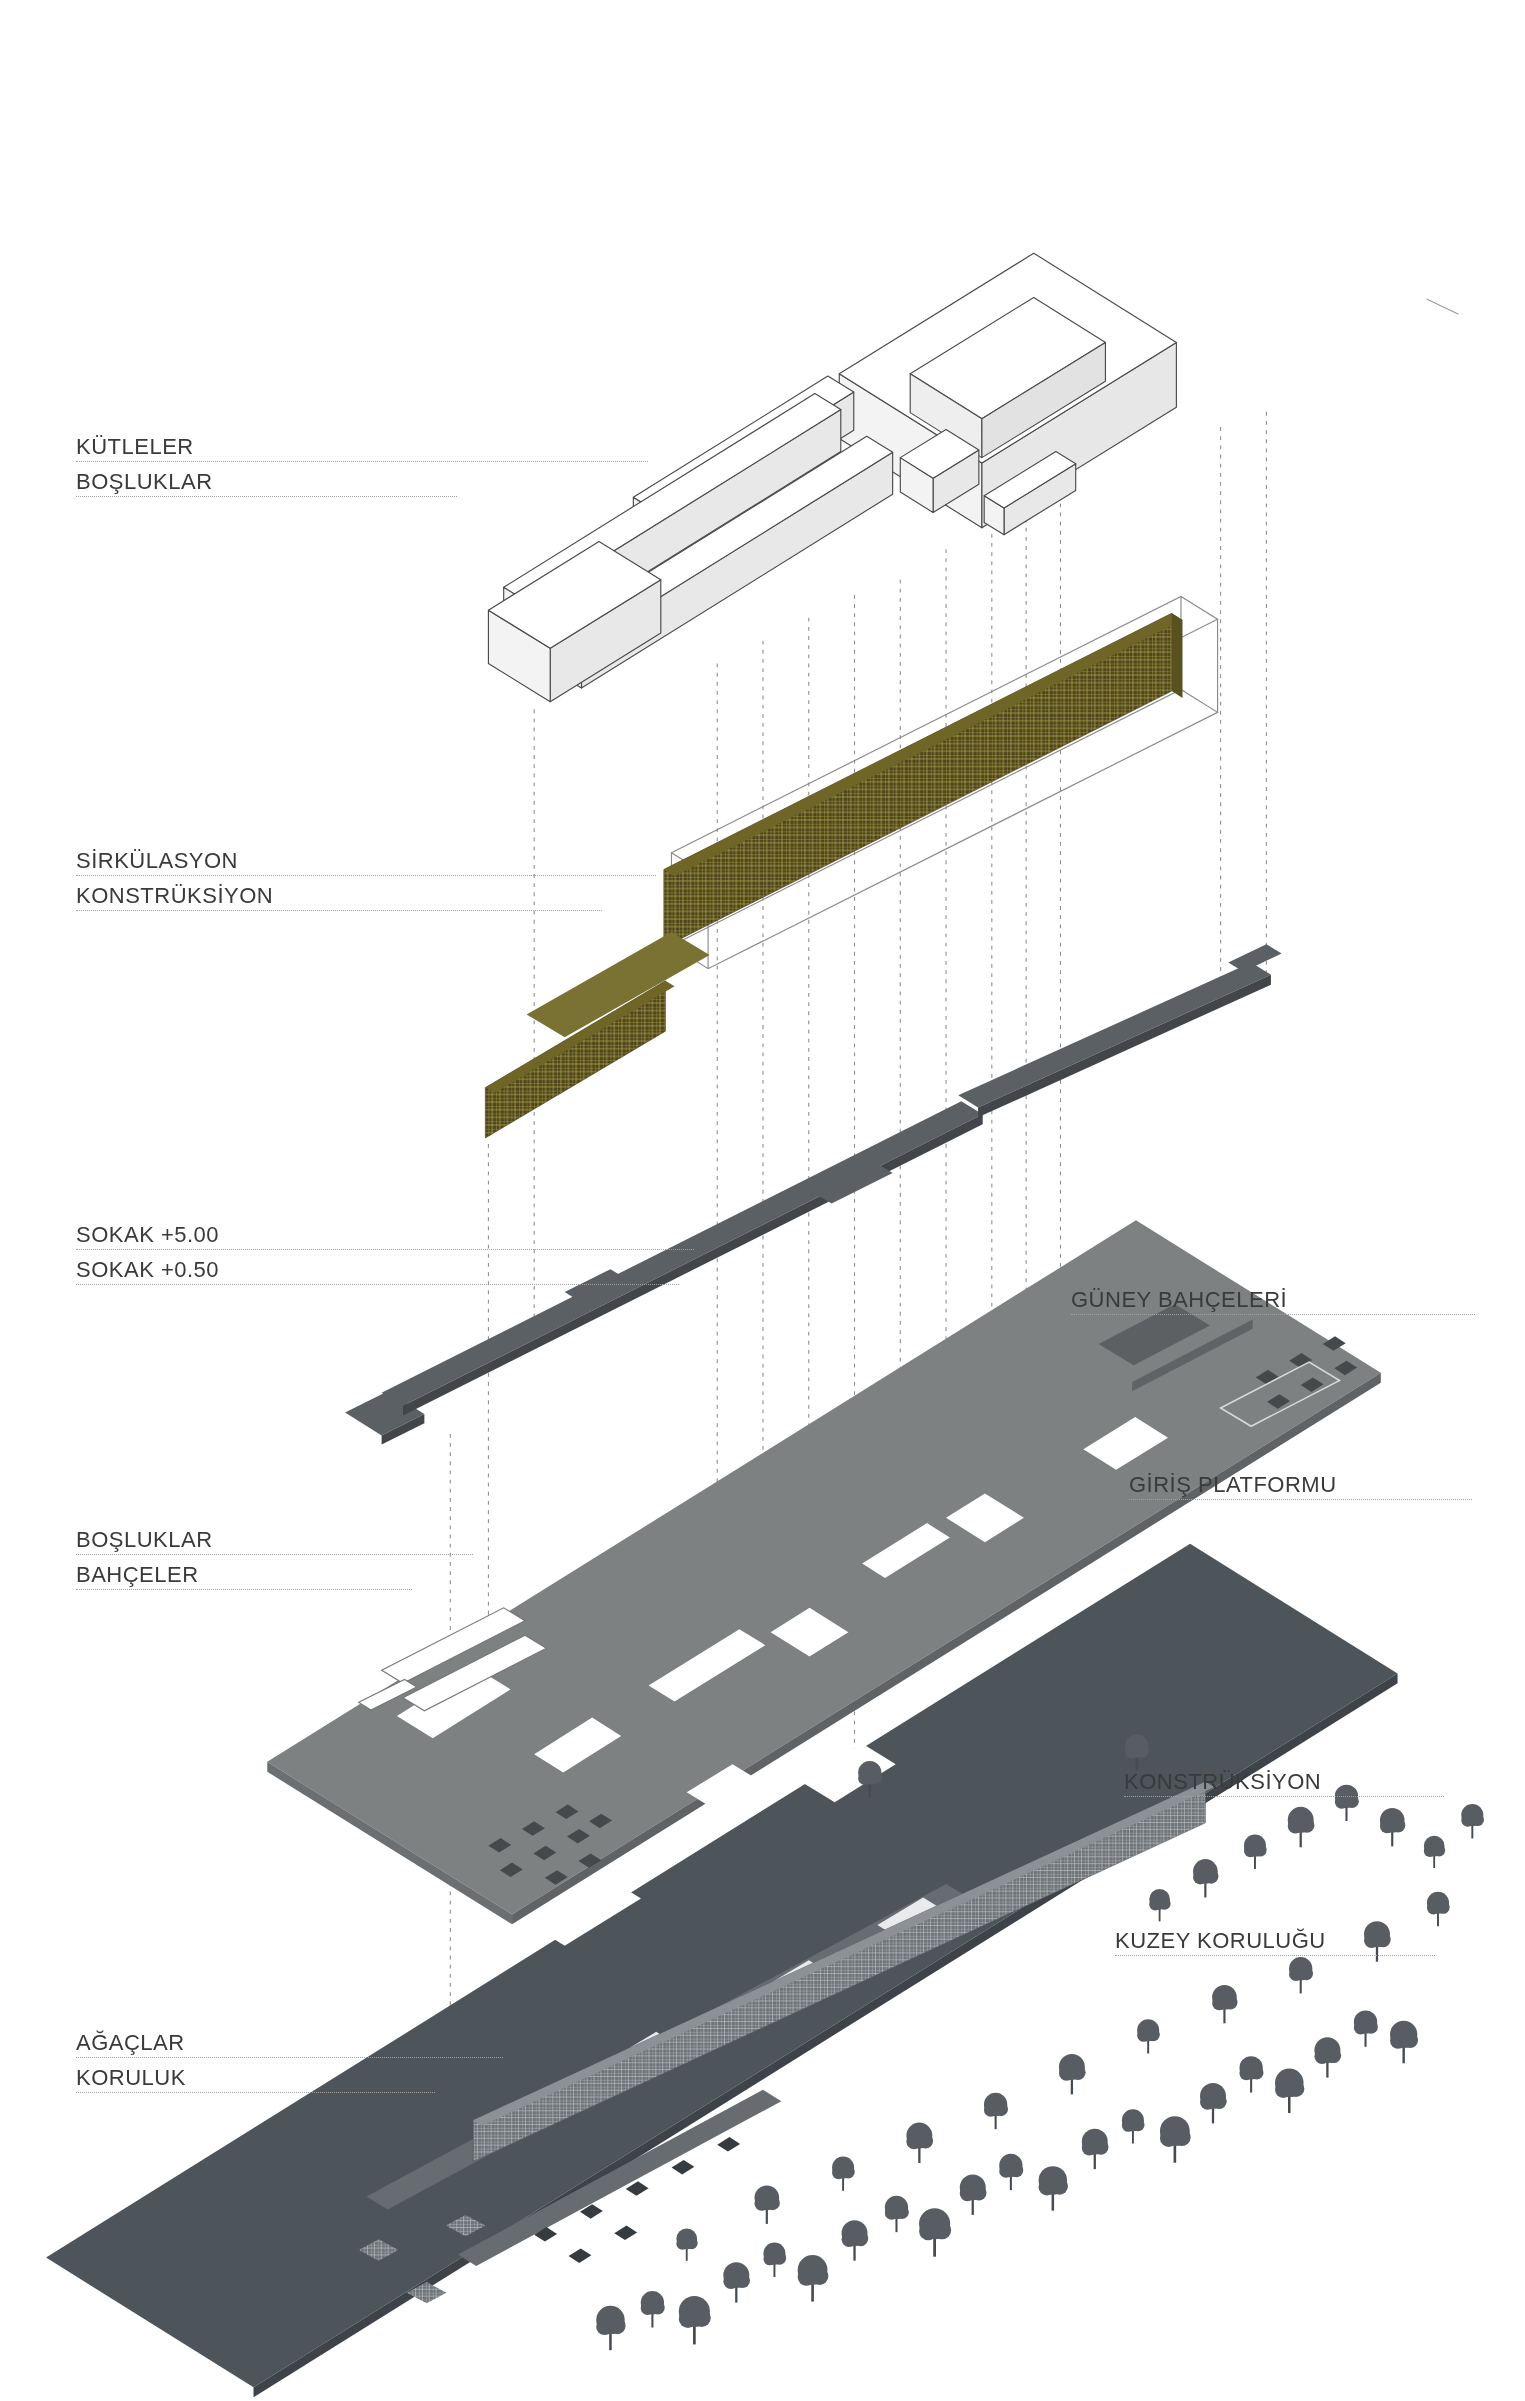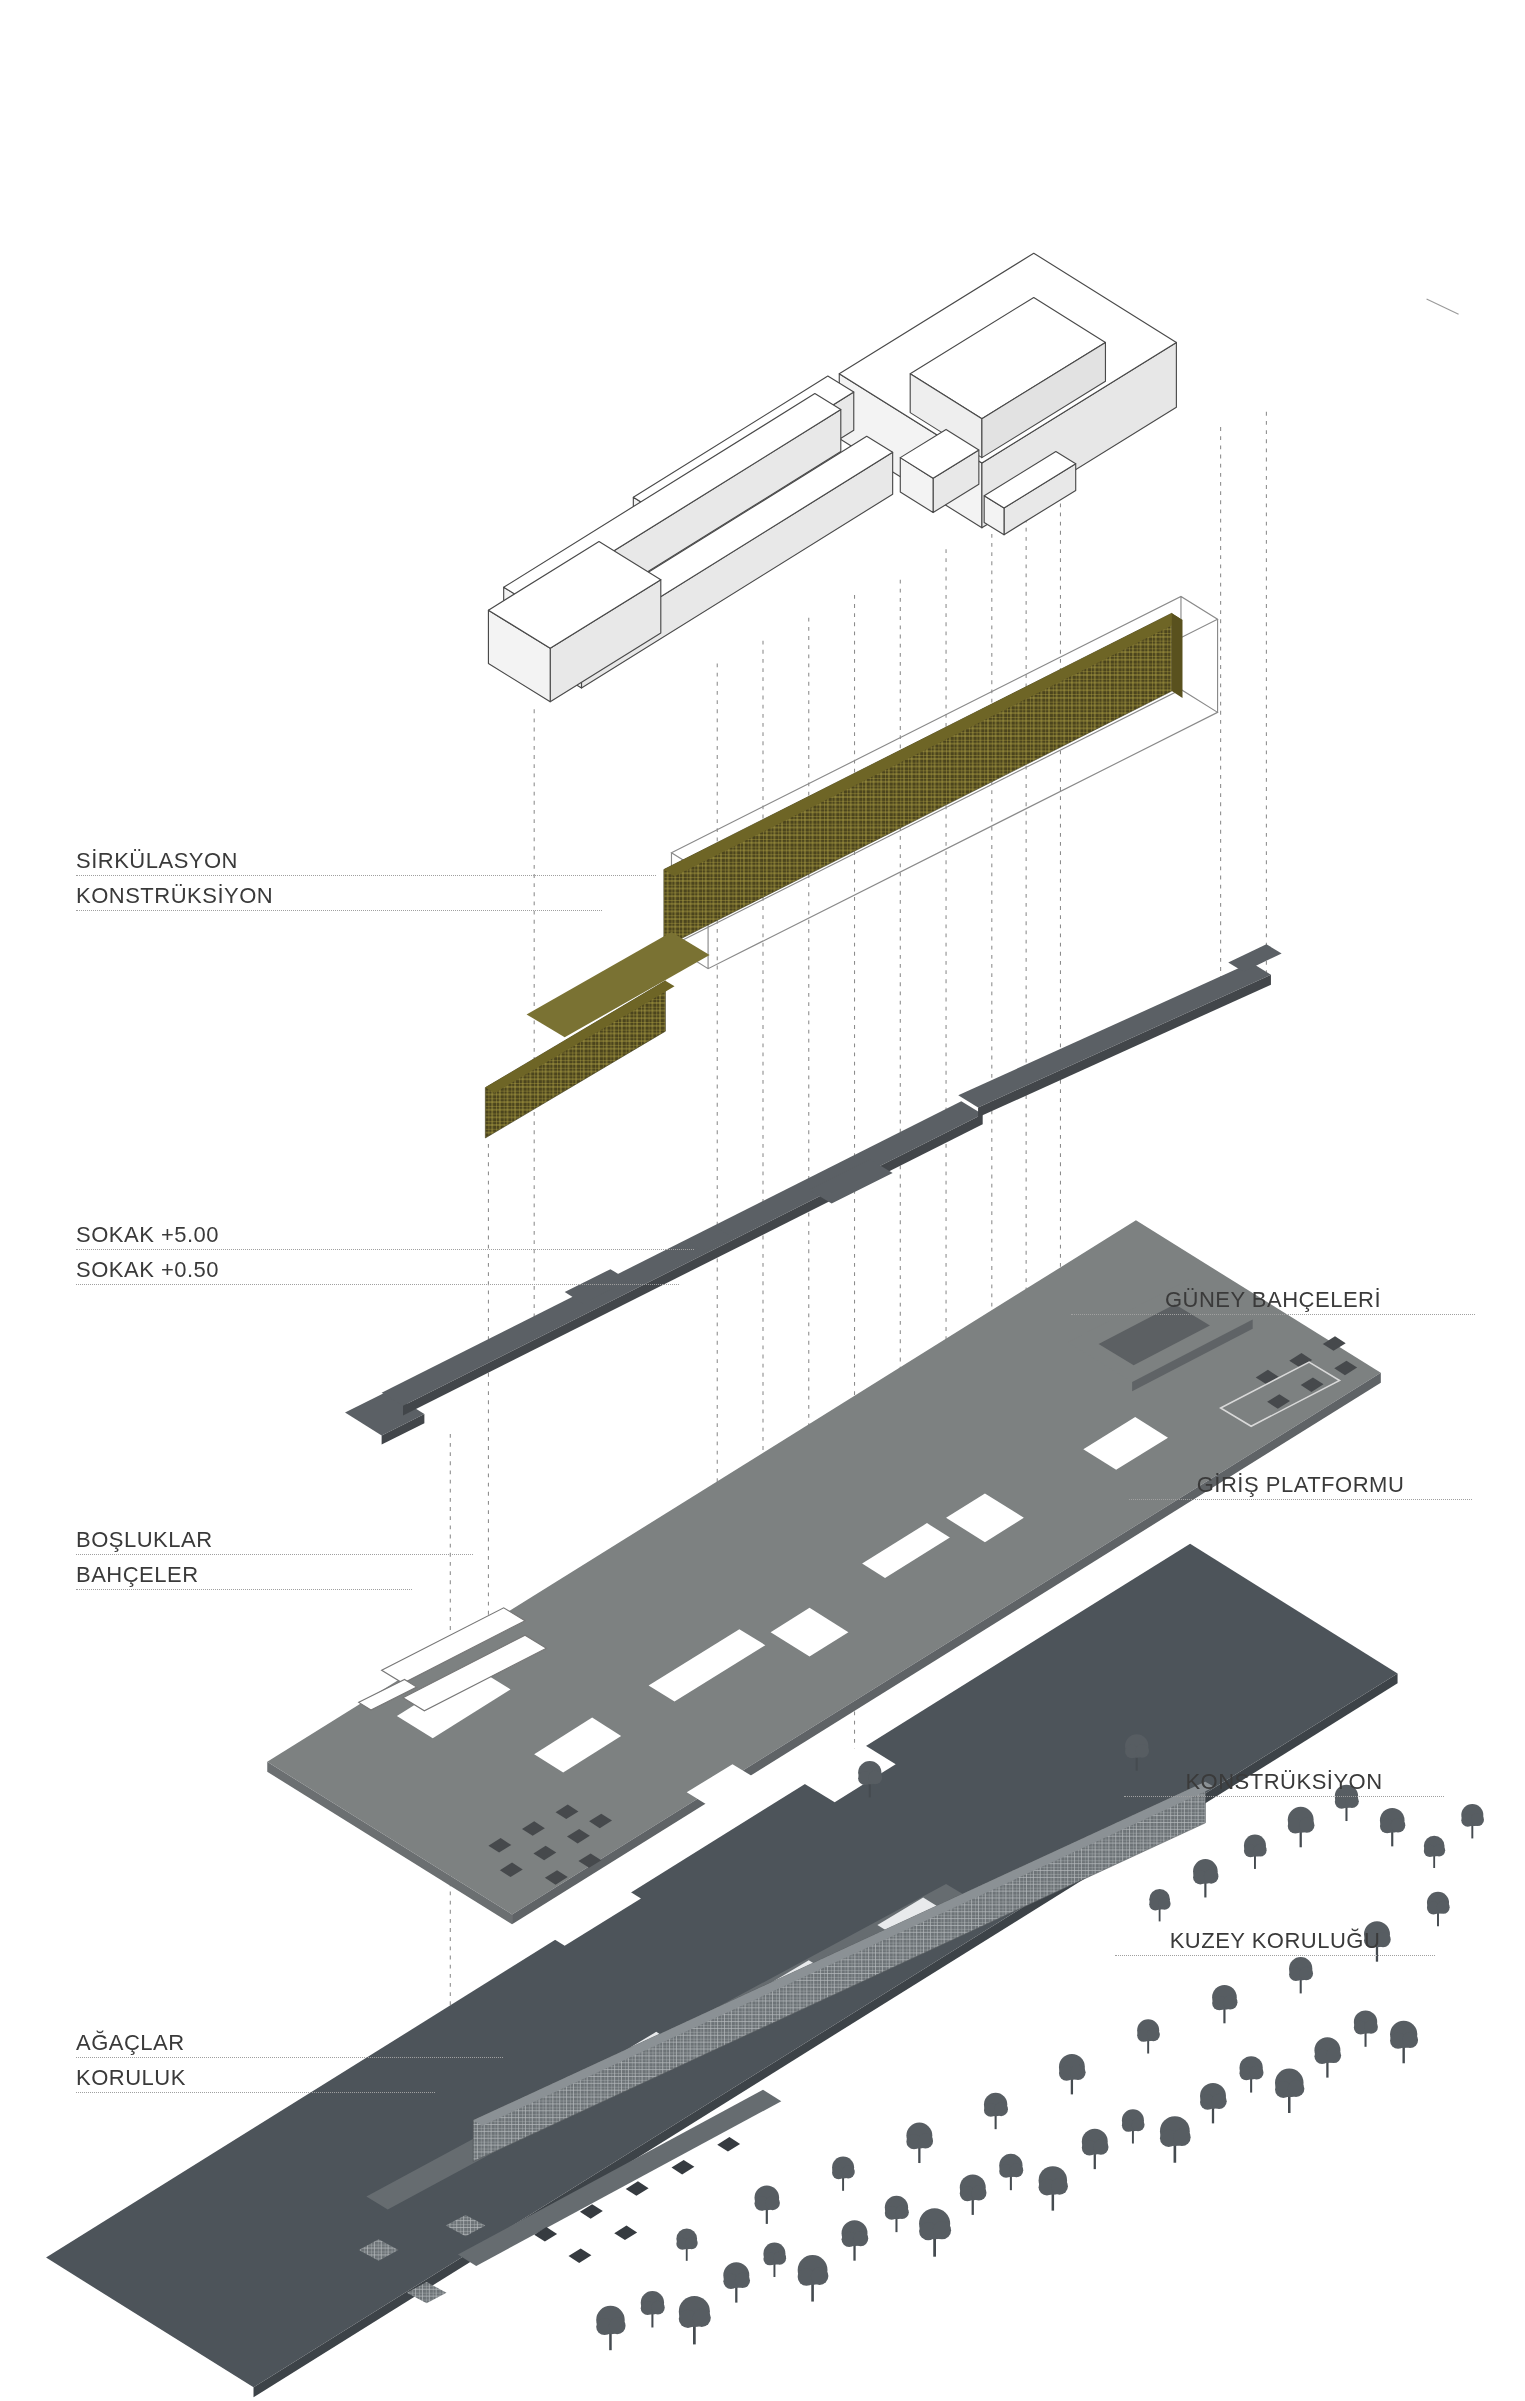--- a/index.html
+++ b/index.html
@@ -17,21 +17,21 @@
     letter-spacing:0.5px;
     color:#3a3a3a;
     line-height:1;
   }
   .lbl-line{
     border-bottom:1.5px dotted #a0a0a0;
     padding-bottom:3.1px;
     margin-bottom:9.2px;
     white-space:nowrap;
   }
-  .label.right .lbl-line{text-align:center;}
+  .label.right .lbl-line{text-align:left;}
 </style>
 </head>
 <body>
 
 <div class="canvas">
 
 <svg class="diagram" width="1526" height="2401" viewBox="0 0 2000 3148" xmlns="http://www.w3.org/2000/svg">
 
   <defs>
     <pattern id="meshGold" width="10" height="10" patternUnits="userSpaceOnUse">
@@ -240,20 +240,28 @@
     <polygon points="1223,627 1283,590 1283,635 1223,672" fill="#e8e8e8"></polygon>
     <polygon points="1180,600 1223,627 1223,672 1180,645" fill="#f3f3f3"></polygon>
     <polygon points="1180,600 1240,563 1283,590 1223,627" fill="#ffffff"></polygon>
 
     <polygon points="1316,666 1410,608 1410,643 1316,701" fill="#e8e8e8"></polygon>
     <polygon points="1290,650 1316,666 1316,701 1290,685" fill="#f3f3f3"></polygon>
     <polygon points="1290,650 1384,592 1410,608 1316,666" fill="#ffffff"></polygon>
   </g>
 </svg>
 
+<div class="label left" style="left:76px;top:436px;">
+  <div class="lbl-line" style="width:572px">
+    <span>KÜTLELER</span>
+  </div>
+  <div class="lbl-line" style="width:381px">
+    <span>BOŞLUKLAR</span>
+  </div>
+</div>
 
 <div class="label left" style="left:76px;top:850px;">
   <div class="lbl-line" style="width:580px">
     <span>SİRKÜLASYON</span>
   </div>
   <div class="lbl-line" style="width:526px">
     <span>KONSTRÜKSİYON</span>
   </div>
 </div>
 

